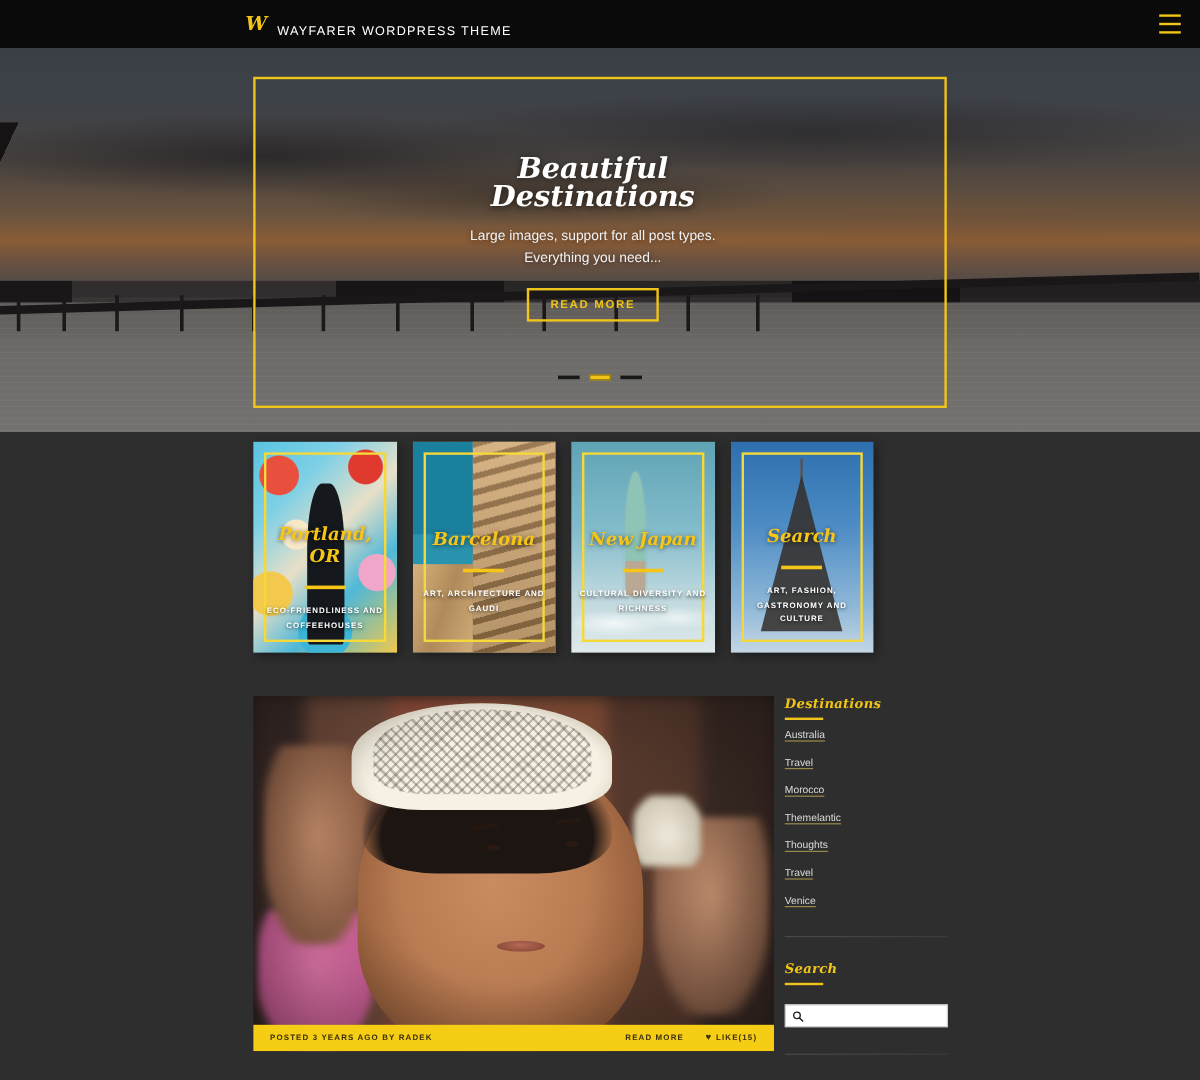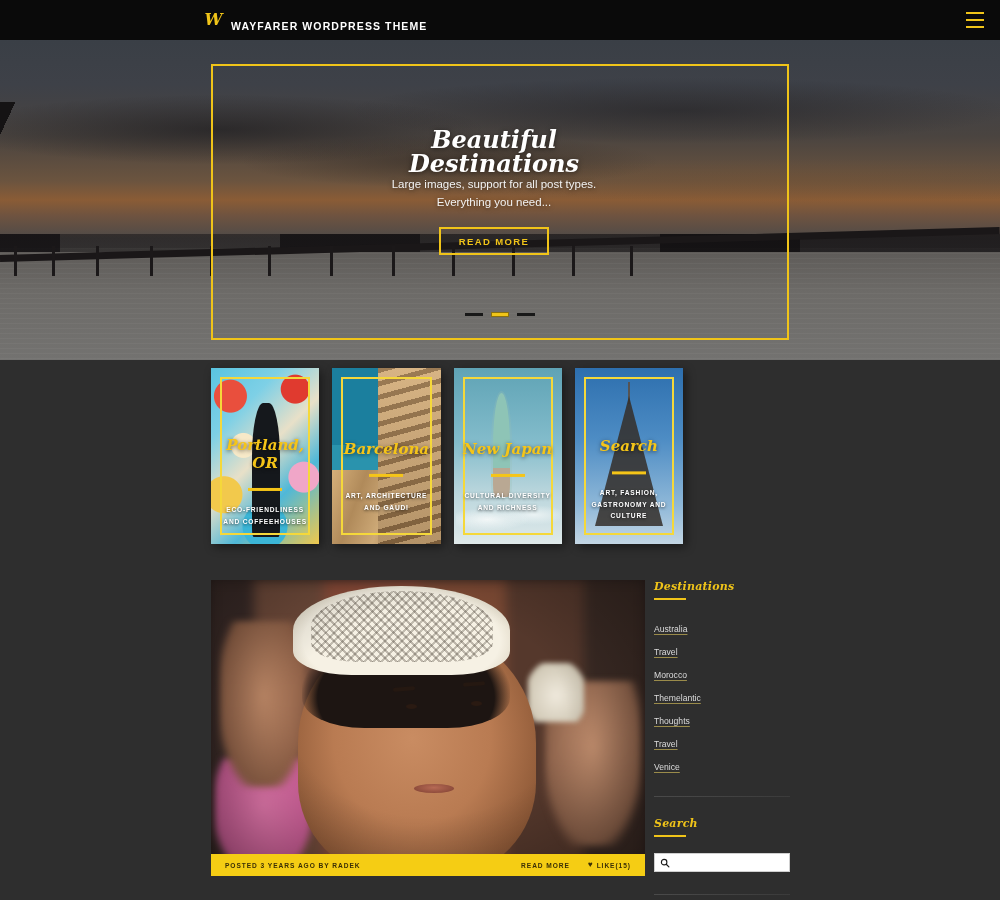--- a/index.html
+++ b/index.html
@@ -21,21 +21,21 @@
     display:flex; align-items:center; gap:9px;
   }
   .brand-logo{
     width:17px;height:17px;
     display:flex;align-items:center;justify-content:center;
     font-family:"DejaVu Serif", serif;
     font-weight:bold;font-style:italic;font-size:16px;
     color:#f0c419; line-height:1;
   }
   .brand-name{
-    font-size:10.5px; letter-spacing:1.1px; font-weight:bold;
+    font-size:10.5px; letter-spacing:1.1px; font-weight:normal;
     color:#ffffff;
     margin-top:12px;
   }
   .menu-toggle{
     position:absolute; right:16px; top:12px;
     width:18px; height:16px;
     display:flex; flex-direction:column; justify-content:space-between;
   }
   .menu-toggle i{ display:block; height:2px; background:#f0c419; width:100%; }
 
@@ -100,21 +100,21 @@
     text-align:center;
   }
   .hero-title{
     font-family:"DejaVu Serif", serif;
     font-weight:bold; font-style:italic;
     font-size:24px; line-height:1.0; color:#ffffff;
     text-shadow:0 1px 5px rgba(0,0,0,.55);
   }
   .hero-title span{ display:block; }
   .hero-sub{
-    font-size:11.5px; line-height:1.55; color:#f2f2f2;
+    margin-top:13px; font-size:11.5px; line-height:1.55; color:#f2f2f2;
     text-shadow:0 1px 4px rgba(0,0,0,.5);
   }
   .hero-sub span{ display:block; }
   .hero-btn{
     display:inline-block; margin-top:15px;
     padding:7px 18px 6px;
     border:2px solid #f0c419; background:transparent;
     color:#f0c419; font-size:9.5px; font-weight:bold; letter-spacing:1.4px;
     cursor:pointer;
   }
@@ -122,21 +122,21 @@
     position:absolute; left:0; right:0; top:312px;
     display:flex; justify-content:center; align-items:center; gap:8px;
     z-index:6;
   }
   .hero-dots b{ display:block; width:18px; height:3px; background:#181818; }
   .hero-dots b.on{ background:#f0c419; height:5px; border:1px solid #8a7010; }
 
   
   .cards{
     position:absolute; top:368px; left:211px;
-    width:472px; height:176px;
+    width:517px; height:176px;
     display:flex; gap:13px;
   }
   .card{
     position:relative; width:136px; height:176px; overflow:hidden;
     box-shadow:3px 3px 9px rgba(0,0,0,.45);
   }
   .card-art{ position:absolute; inset:0; }
   .card-frame{
     position:absolute; left:9px; top:9px; right:9px; bottom:9px;
     border:2px solid #f5d83a;
@@ -304,21 +304,21 @@
   .sidebar{
     position:absolute; left:654px; top:580px; width:136px; height:320px;
   }
   .widget{ margin-bottom:0; }
   .widget-title{
     font-family:"DejaVu Serif", serif;
     font-weight:bold; font-style:italic; font-size:11px;
     color:#f0c419; letter-spacing:.2px;
   }
   .widget-rule{ width:32px; height:2px; background:#f0c419; margin-top:5px; }
-  .cat-list{ list-style:none; margin-top:18px; }
+  .cat-list{ list-style:none; margin-top:2px; }
   .cat-list li{ margin-bottom:5px; }
   .cat-list a{
     font-size:8.6px; color:#dcdcdc; text-decoration:underline;
     text-underline-offset:2px; text-decoration-color:#9a8b4a; cursor:pointer;
   }
   .wdivider{
     width:136px; height:1px; margin:22px 0 20px;
     background:linear-gradient(to right,#4a4a4a,#3b3b3b);
   }
   .search-box{

